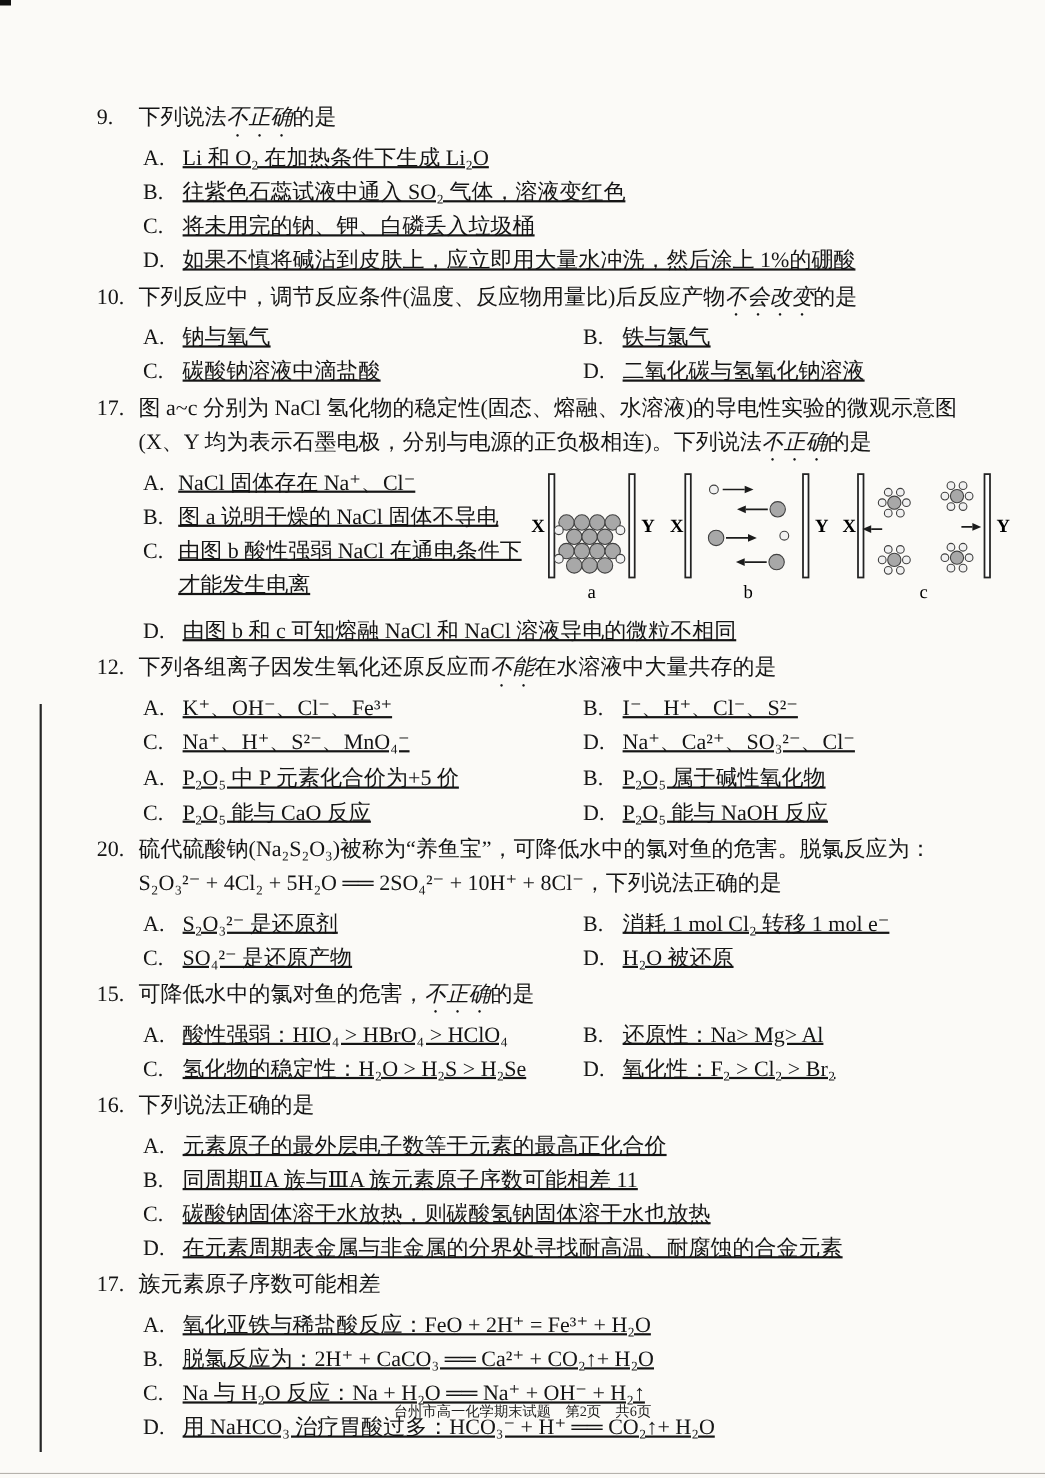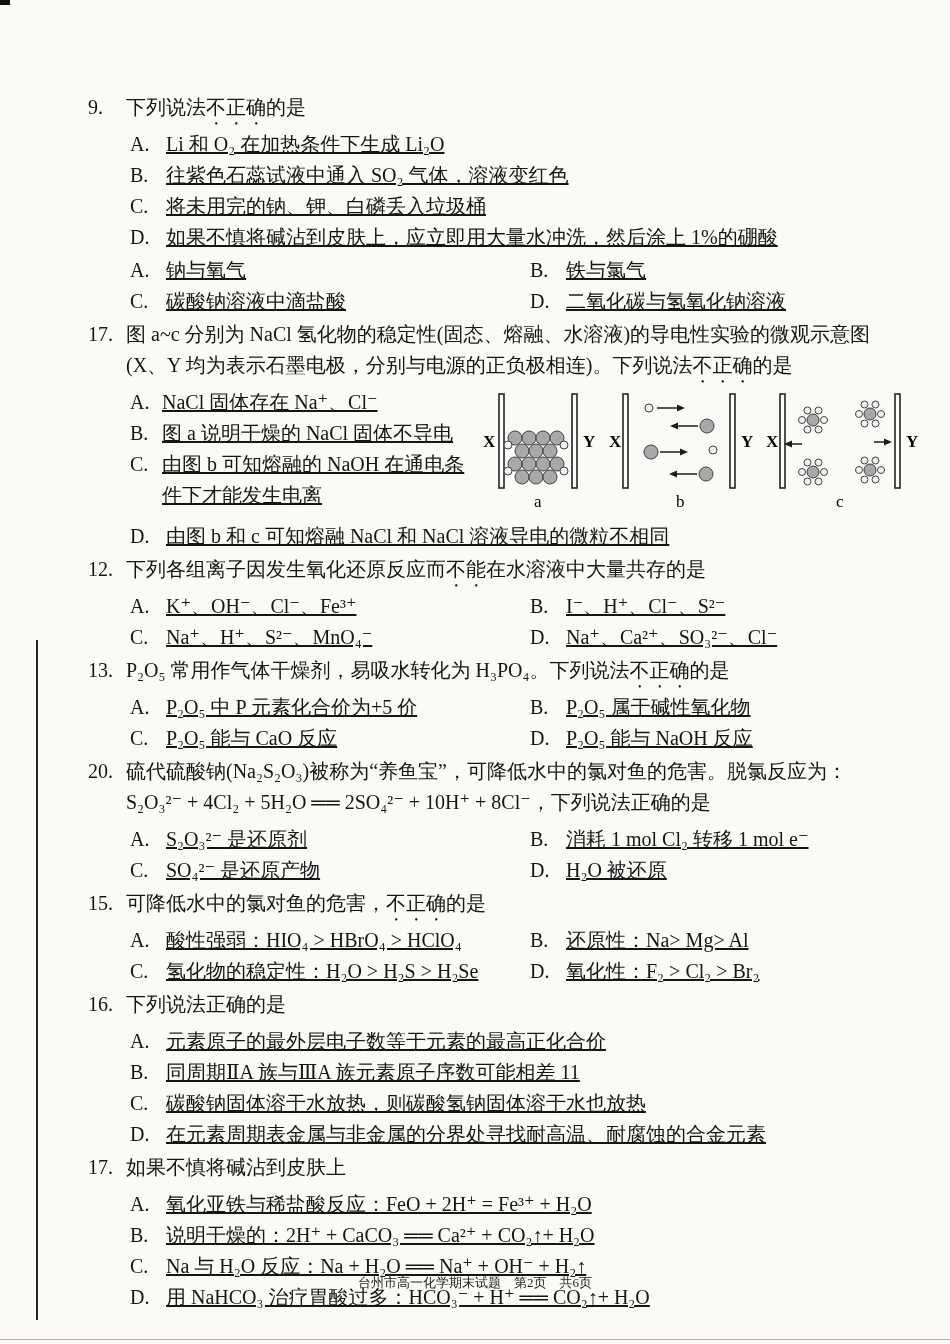--- a/index.html
+++ b/index.html
@@ -12,21 +12,21 @@
     overflow:hidden;
   }
   .sheet { position:absolute; inset:0; background:#fbfaf7; }
   .content { position:absolute; left:88px; top:92px; width:806px; font-size:20px; line-height:31px; }
   .q { margin-bottom:2px; }
   .q-head { display:flex; }
   .q-num { flex:0 0 38px; }
   .q-stem { flex:1; }
   .emph {
     -webkit-text-emphasis:filled dot; -webkit-text-emphasis-position:under right;
-    text-emphasis:filled dot; text-emphasis-position:under right;
+    text-emphasis:filled dot; text-emphasis-position:under right;font-style:italic;
   }
   .opts { margin-left:42px; }
   .opts-grid { margin-left:42px; display:grid; grid-template-columns:400px 1fr; }
   .opt { display:flex; }
   .opt-label { flex:0 0 36px; }
   .opt-text { flex:1;text-decoration:underline; }
   .q11-body { display:flex; }
   .q11-left { flex:0 0 352px; }
   .q11-left .opt-label { flex:0 0 32px; }
   .q11-diagram { flex:1; padding-top:3px; }
@@ -71,20 +71,24 @@
             <span class="opt-text">将未用完的钠、钾、白磷丢入垃圾桶</span>
           </div>
         <div class="opt">
             <span class="opt-label">D.</span>
             <span class="opt-text">如果不慎将碱沾到皮肤上，应立即用大量水冲洗，然后涂上 1%的硼酸</span>
           </div>
       </div>
     </div>
 
     <div class="q">
+      <div class="q-head">
+        <span class="q-num">10.</span>
+        <span class="q-stem"><span>下列反应中，调节反应条件(温度、反应物用量比)后反应产物</span><span class="emph">不会改变</span><span>的是</span></span>
+      </div>
       <div class="opts-grid">
         <div class="opt">
             <span class="opt-label">A.</span>
             <span class="opt-text">钠与氧气</span>
           </div>
         <div class="opt">
             <span class="opt-label">B.</span>
             <span class="opt-text">铁与氯气</span>
           </div>
         <div class="opt">
@@ -108,21 +112,21 @@
           <div class="opt">
               <span class="opt-label">A.</span>
               <span class="opt-text">NaCl 固体存在 Na⁺、Cl⁻</span>
             </div>
           <div class="opt">
               <span class="opt-label">B.</span>
               <span class="opt-text">图 a 说明干燥的 NaCl 固体不导电</span>
             </div>
           <div class="opt">
               <span class="opt-label">C.</span>
-              <span class="opt-text">由图 b 可知熔融的 NaOH 在通电条件下才能发生电离</span>
+              <span class="opt-text">由图 b 酸性强弱 NaCl 在通电条件下才能发生电离</span>
             </div>
         </div>
         <div class="q11-diagram">
           <svg width="436" height="122" viewBox="0 0 436 122">
             <defs>
               <g id="cluster">
                 <circle cx="0" cy="0" r="6" class="ion-big"></circle>
                 <circle cx="11" cy="0" r="3.5" class="ion-small"></circle>
                 <circle cx="5.5" cy="9.5" r="3.5" class="ion-small"></circle>
                 <circle cx="-5.5" cy="9.5" r="3.5" class="ion-small"></circle>
@@ -230,24 +234,20 @@
             <span class="opt-text">Na⁺、H⁺、S²⁻、MnO₄⁻</span>
           </div>
         <div class="opt">
             <span class="opt-label">D.</span>
             <span class="opt-text">Na⁺、Ca²⁺、SO₃²⁻、Cl⁻</span>
           </div>
       </div>
     </div>
 
     <div class="q">
-      <div class="q-head">
-        <span class="q-num">13.</span>
-        <span class="q-stem"><span>P₂O₅ 常用作气体干燥剂，易吸水转化为 H₃PO₄。下列说法</span><span class="emph">不正确</span><span>的是</span></span>
-      </div>
       <div class="opts-grid">
         <div class="opt">
             <span class="opt-label">A.</span>
             <span class="opt-text">P₂O₅ 中 P 元素化合价为+5 价</span>
           </div>
         <div class="opt">
             <span class="opt-label">B.</span>
             <span class="opt-text">P₂O₅ 属于碱性氧化物</span>
           </div>
         <div class="opt">
@@ -332,30 +332,30 @@
         <div class="opt">
             <span class="opt-label">D.</span>
             <span class="opt-text">在元素周期表金属与非金属的分界处寻找耐高温、耐腐蚀的合金元素</span>
           </div>
       </div>
     </div>
 
     <div class="q">
       <div class="q-head">
         <span class="q-num">17.</span>
-        <span class="q-stem"><span>如果不慎将碱沾到皮肤上</span><span class="emph"></span><span></span></span>
+        <span class="q-stem"><span>族元素原子序数可能相差</span><span class="emph"></span><span></span></span>
       </div>
       <div class="opts">
         <div class="opt">
             <span class="opt-label">A.</span>
             <span class="opt-text">氧化亚铁与稀盐酸反应：FeO + 2H⁺ = Fe³⁺ + H₂O</span>
           </div>
         <div class="opt">
             <span class="opt-label">B.</span>
-            <span class="opt-text">说明干燥的：2H⁺ + CaCO₃ ══ Ca²⁺ + CO₂↑+ H₂O</span>
+            <span class="opt-text">脱氯反应为：2H⁺ + CaCO₃ ══ Ca²⁺ + CO₂↑+ H₂O</span>
           </div>
         <div class="opt">
             <span class="opt-label">C.</span>
             <span class="opt-text">Na 与 H₂O 反应：Na + H₂O ══ Na⁺ + OH⁻ + H₂↑</span>
           </div>
         <div class="opt">
             <span class="opt-label">D.</span>
             <span class="opt-text">用 NaHCO₃ 治疗胃酸过多：HCO₃⁻ + H⁺ ══ CO₂↑+ H₂O</span>
           </div>
       </div>

